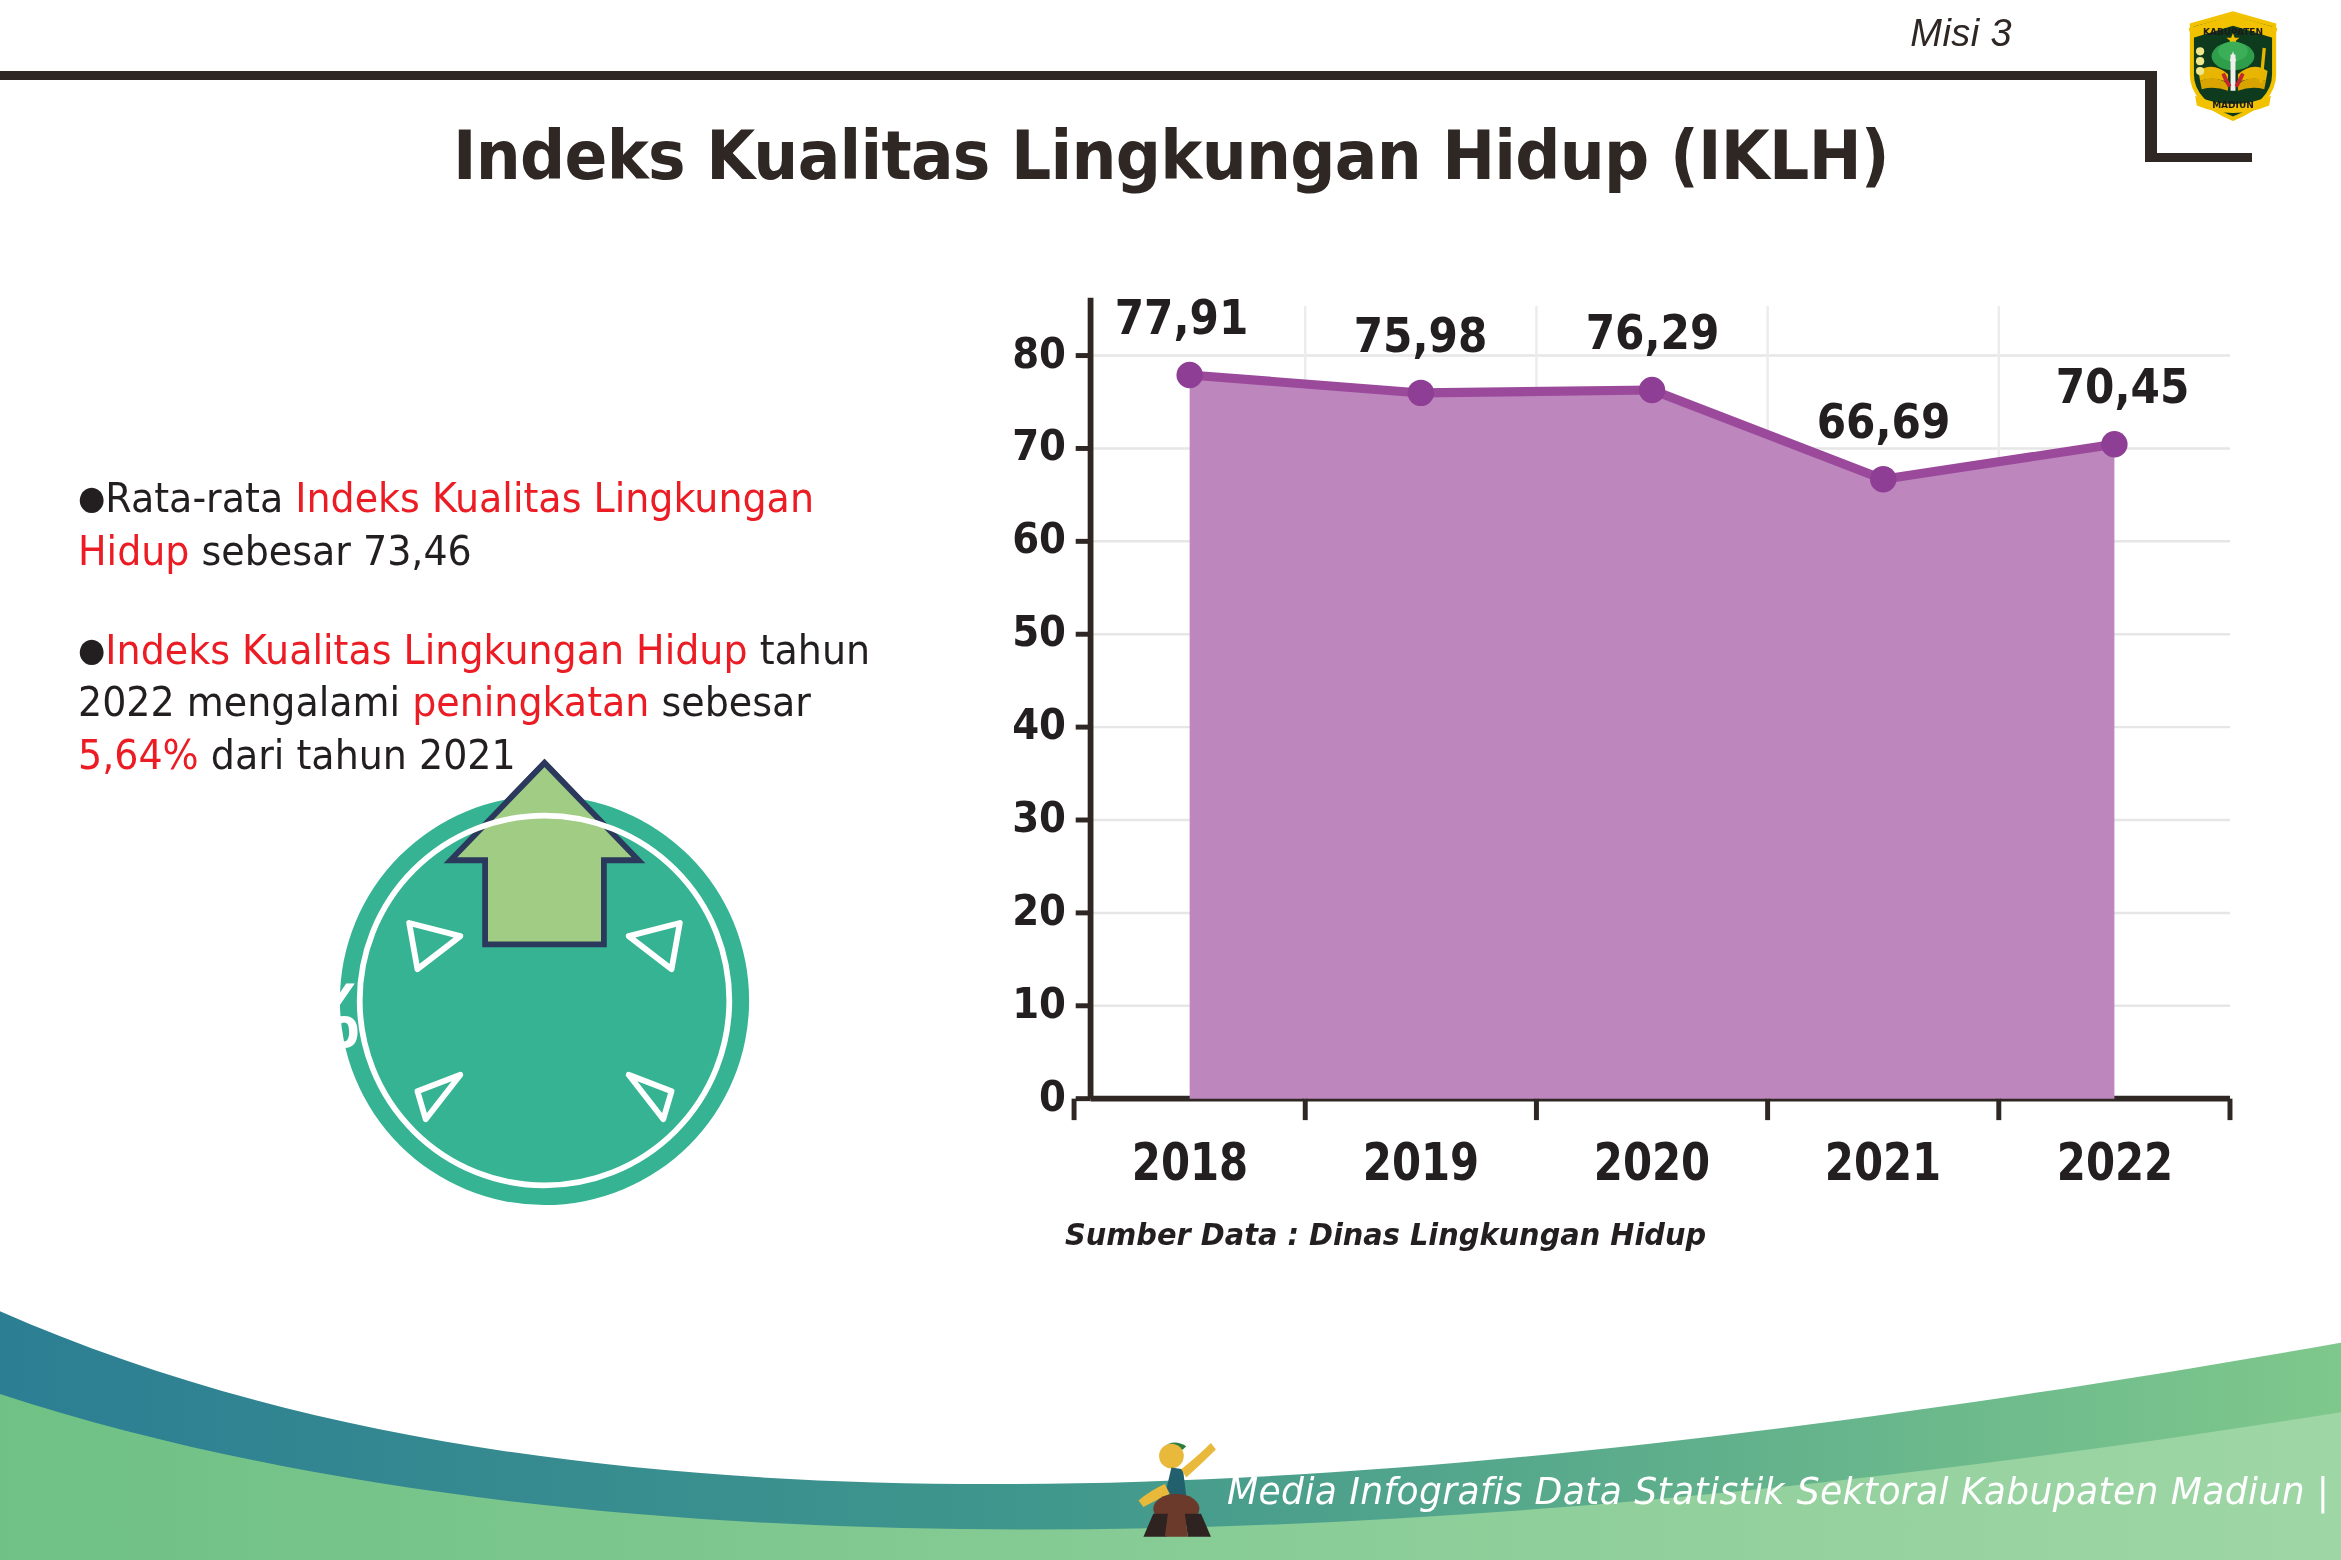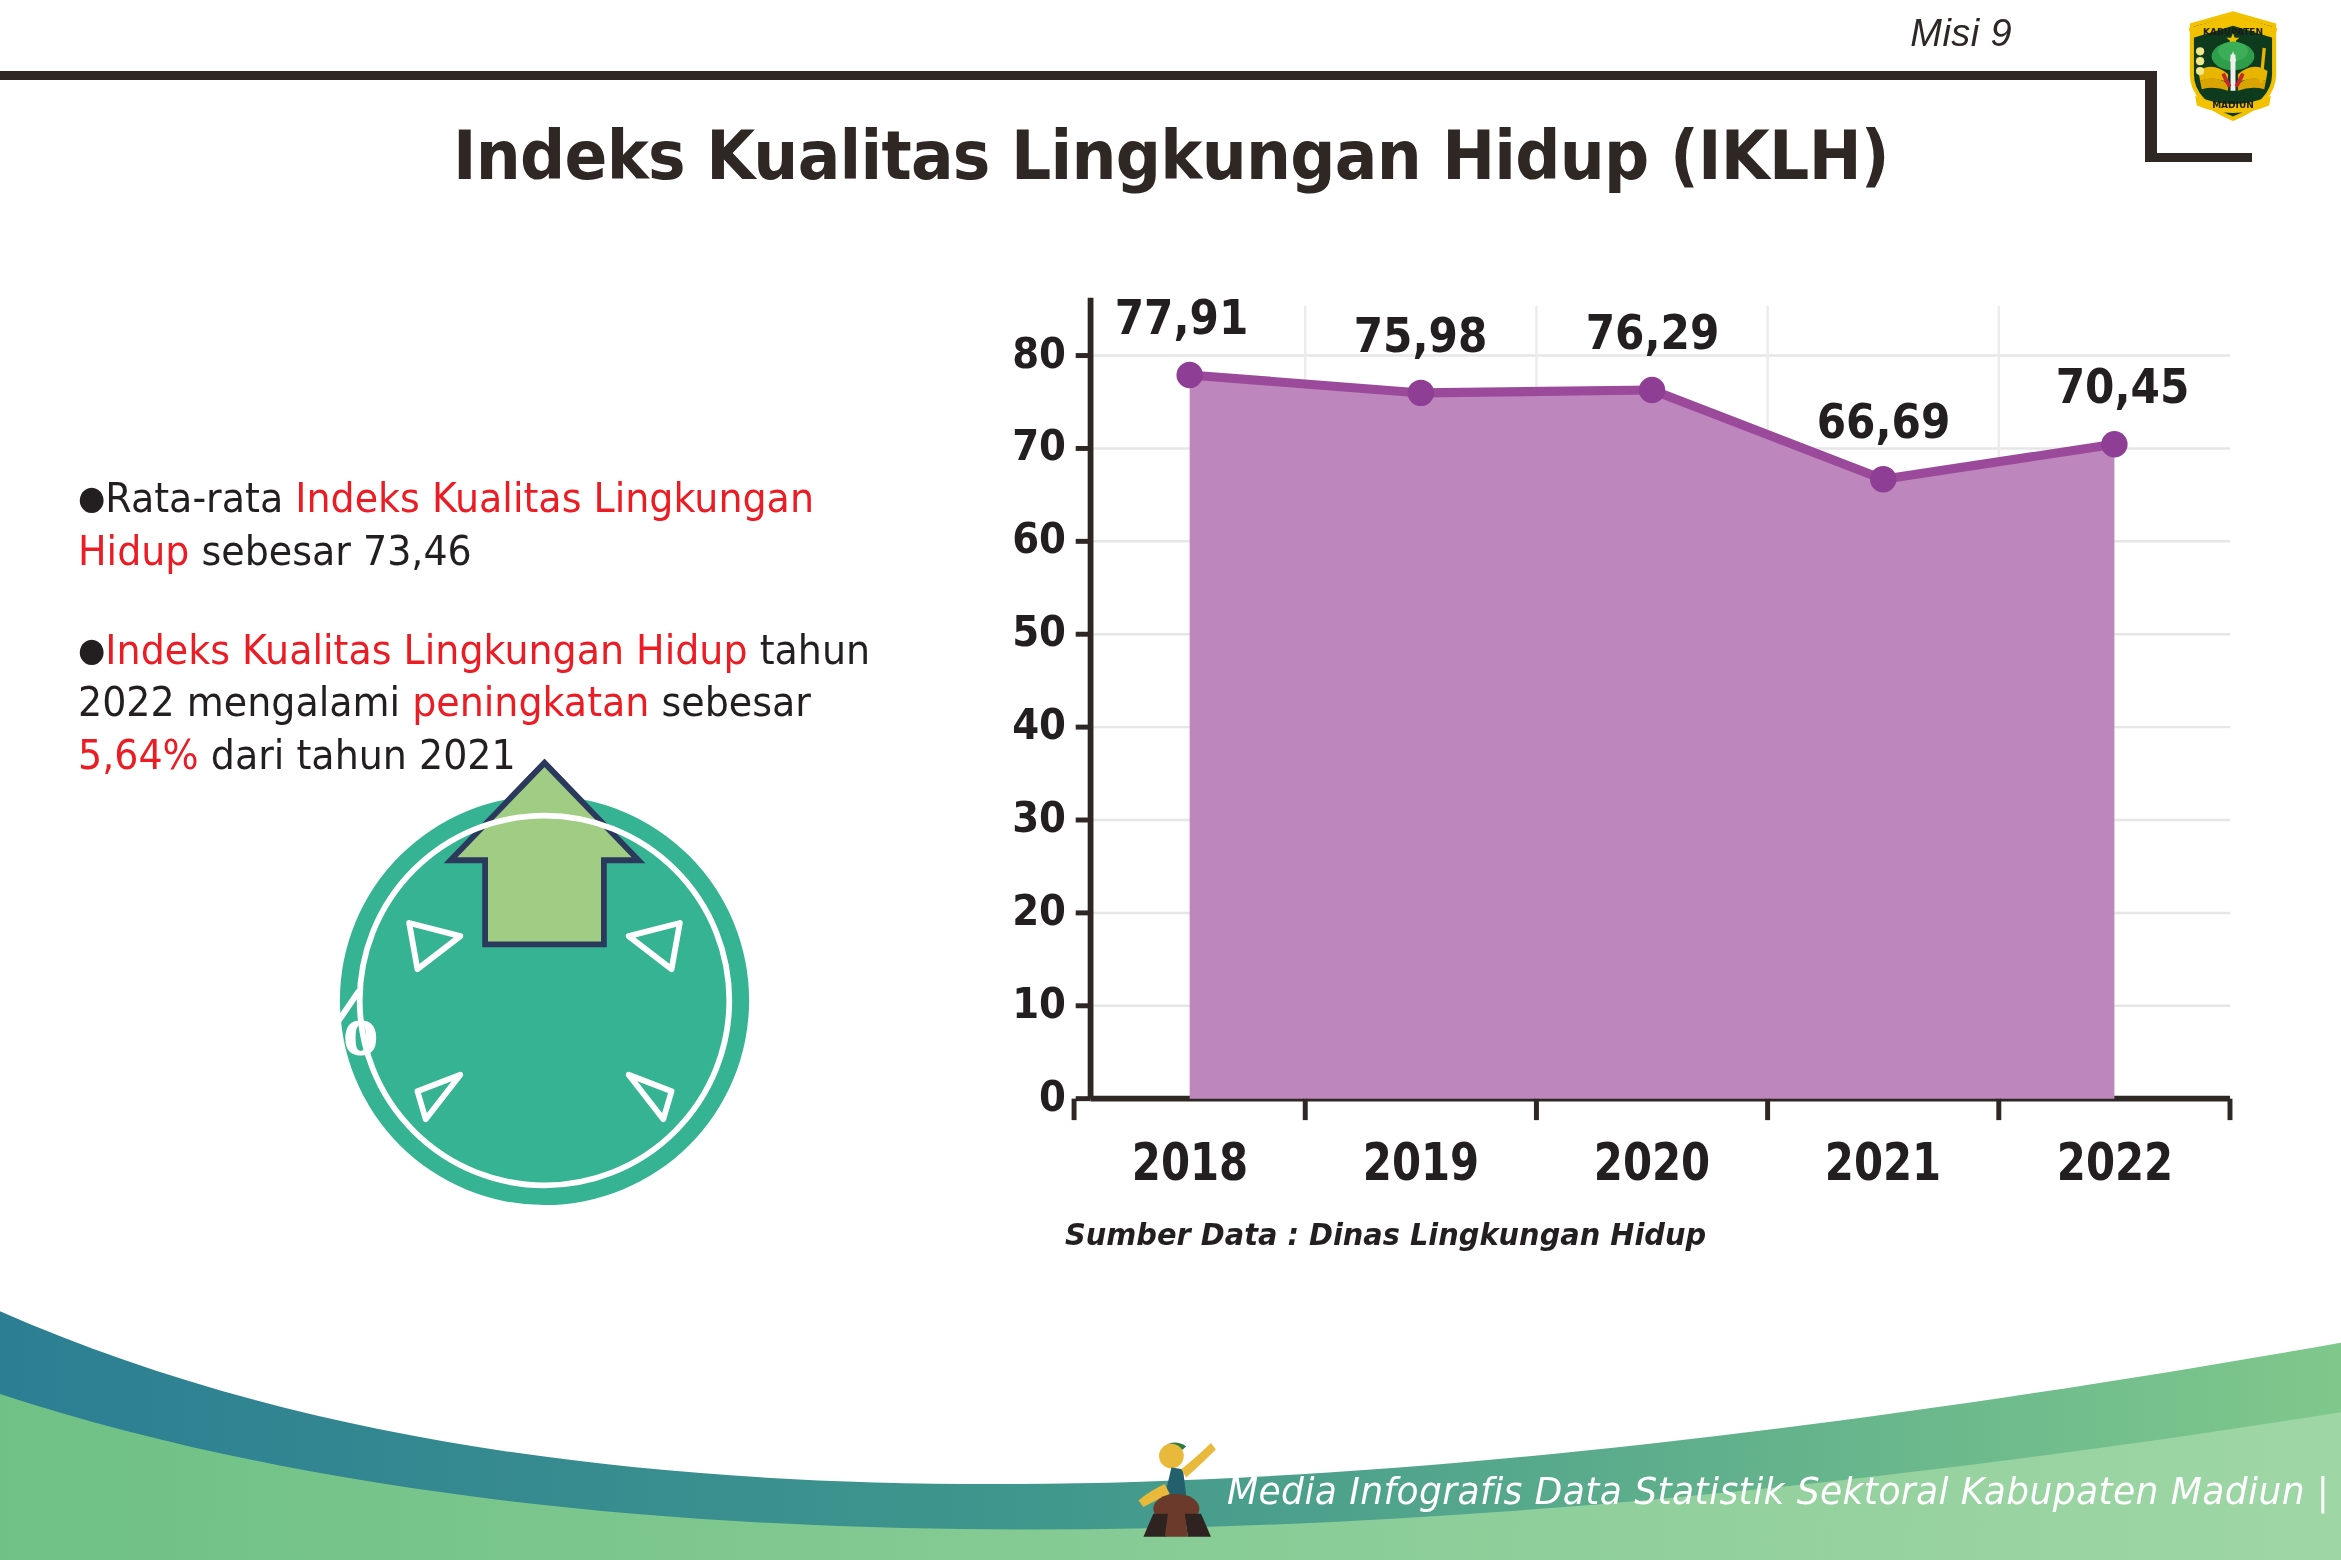--- a/index.html
+++ b/index.html
@@ -111,27 +111,26 @@
     top: 753px;
     width: 429px;
     height: 462px;
   }
   #badge-value {
     position: absolute;
     left: 0;
     width: 429px;
     top: 966px;
     text-align: center;
-    font-family: Liberation Serif, serif;
+    font-family: Liberation Mono, monospace;
     font-weight: bold;
     font-size: 97px;
     color: #ffffff;
     letter-spacing: -1.7px;
     pointer-events: none;
-    padding-left: 40px;
   }
 
   
   #chart {
     position: absolute;
     left: 950px;
     top: 273px;
     width: 1338px;
     height: 933px;
   }
@@ -209,21 +208,21 @@
     transform-origin: left bottom;
     white-space: nowrap;
   }
 </style>
 </head>
 <body>
 
 <div id="header-rule"></div>
 <div id="header-corner"></div>
 <div id="header-corner-foot"></div>
-<div id="misi-label">Misi 9</div>
+<div id="misi-label">Misi 3</div>
 
 <div id="logo">
   <svg viewBox="0 0 124 150" width="102" height="124">
 
     <path d="M12 30 L62 16 L112 30 L112 90 Q112 124 62 144 Q12 124 12 90 Z" fill="#0E3B1E" stroke="#F2C200" stroke-width="5"></path>
 
     <path d="M8 34 L62 18 L116 34 L112 46 L62 31 L12 46 Z" fill="#F2C200"></path>
     <text x="62" y="42" text-anchor="middle" font-family="DejaVu Sans, sans-serif" font-size="11" font-weight="bold" fill="#1A1A1A">KABUPATEN</text>
 
     <polygon points="62,42 65,50 73,50 67,55 69,63 62,58 55,63 57,55 51,50 59,50" fill="#F2C200" transform="translate(0,-2) scale(0.72) translate(24,16)"></polygon>

